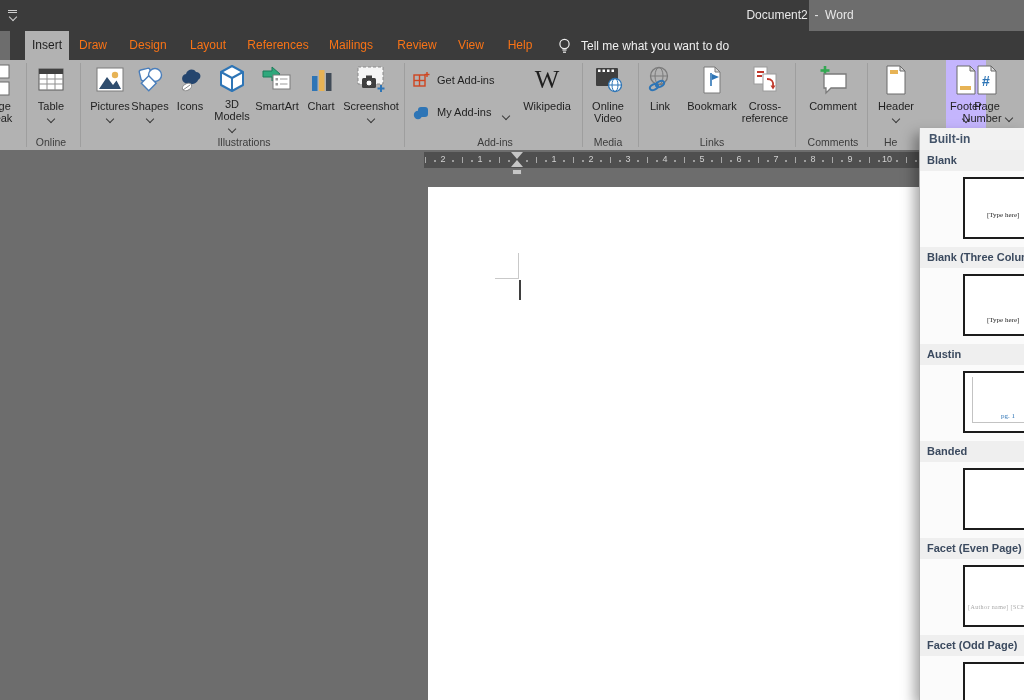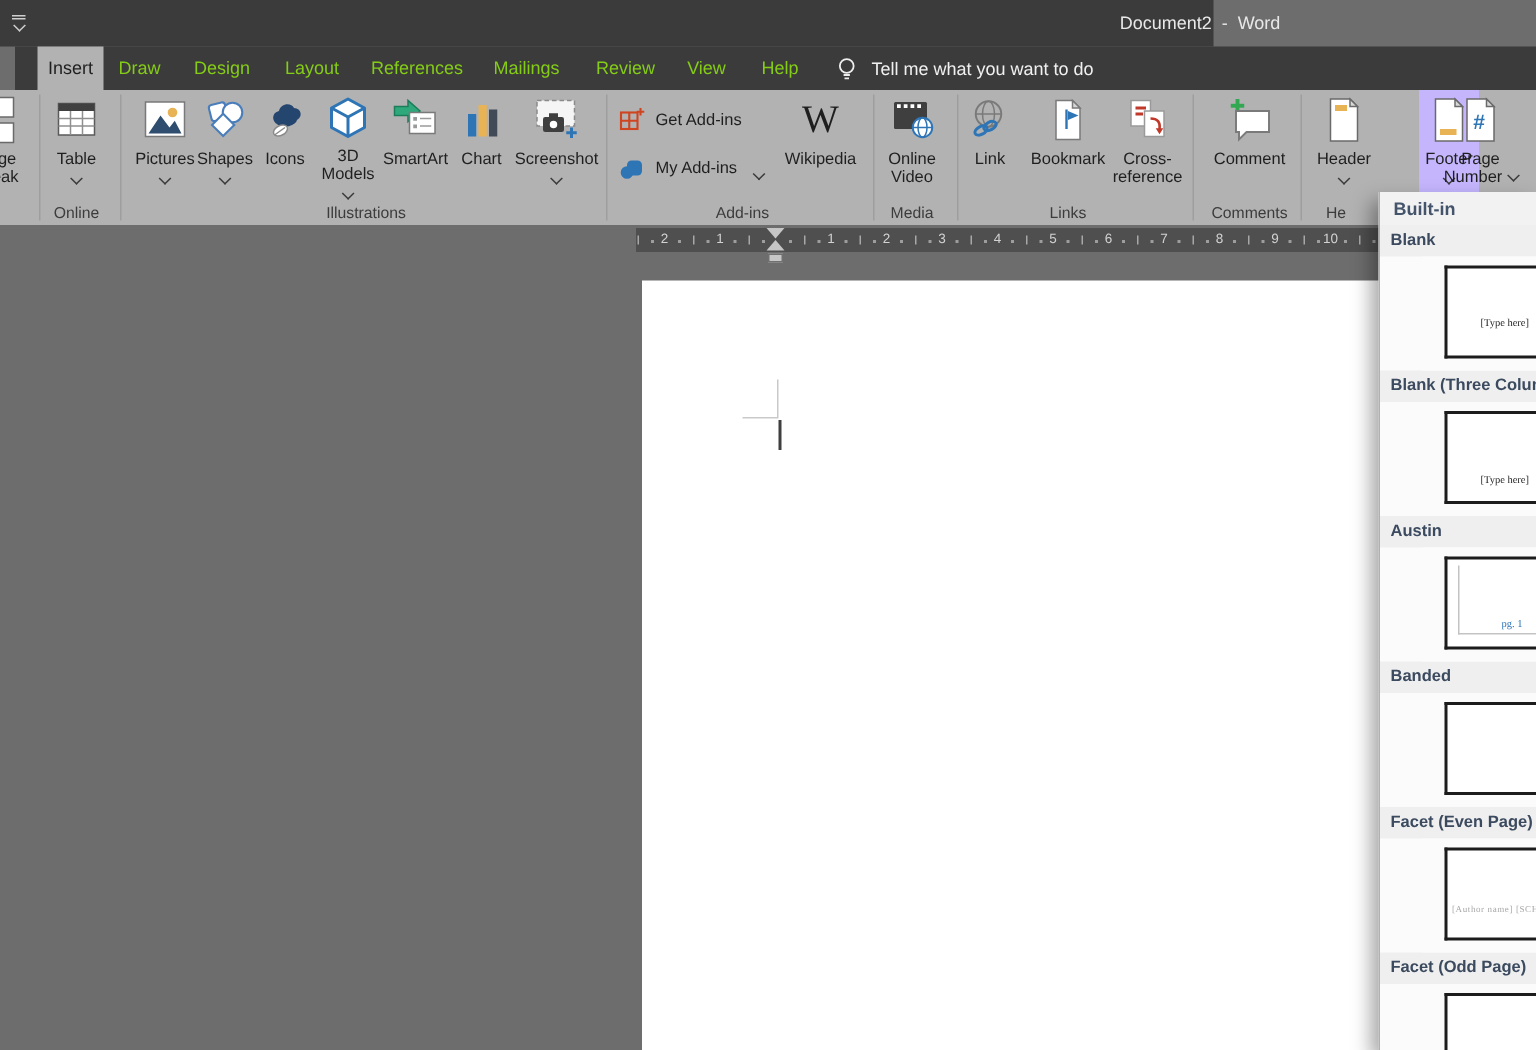--- a/index.html
+++ b/index.html
@@ -12,21 +12,21 @@
   .qat{position:absolute;left:7px;top:9px;width:11px;height:12px;}
   .qat .bar{width:9px;height:1px;background:#cfcfcf;margin:1px auto 1px;}
   .qat .chev{width:5px;height:5px;border-left:1px solid #cfcfcf;border-bottom:1px solid #cfcfcf;
              transform:rotate(-45deg);margin:1px auto 0;}
   .apptitle{position:absolute;left:800px;top:8px;transform:translateX(-50%);
             color:#e8e8e8;font-size:12px;white-space:pre;}
 
   
   .tabrow{position:absolute;left:10px;top:31px;width:1024px;height:29px;background:#3b3b3b;padding-left:40px;}
   .tab{position:absolute;top:0;height:29px;line-height:29px;text-align:center;
-       color:#84cc16;font-size:12px;cursor:default;}
+       color:#f97316;font-size:12px;cursor:default;}
   .tab.active{background:#b2b2b2;color:#1f1f1f;}
   .tellme{position:absolute;left:547px;top:0;height:29px;display:flex;align-items:center;gap:9px;
           color:#f0f0f0;font-size:12px;}
 
   
   .ribbon{position:absolute;left:0;top:60px;width:1024px;height:90px;background:#b2b2b2;overflow:hidden;}
   .sep{position:absolute;top:3px;height:84px;width:1px;background:#9e9e9e;}
   .bigbtn{position:absolute;top:0;height:72px;display:flex;flex-direction:column;align-items:center;cursor:default;}
   .bigbtn.pressed{background:#c4b5fd;margin-left:33px;}
   .bicon{height:40px;display:flex;align-items:center;justify-content:center;}

